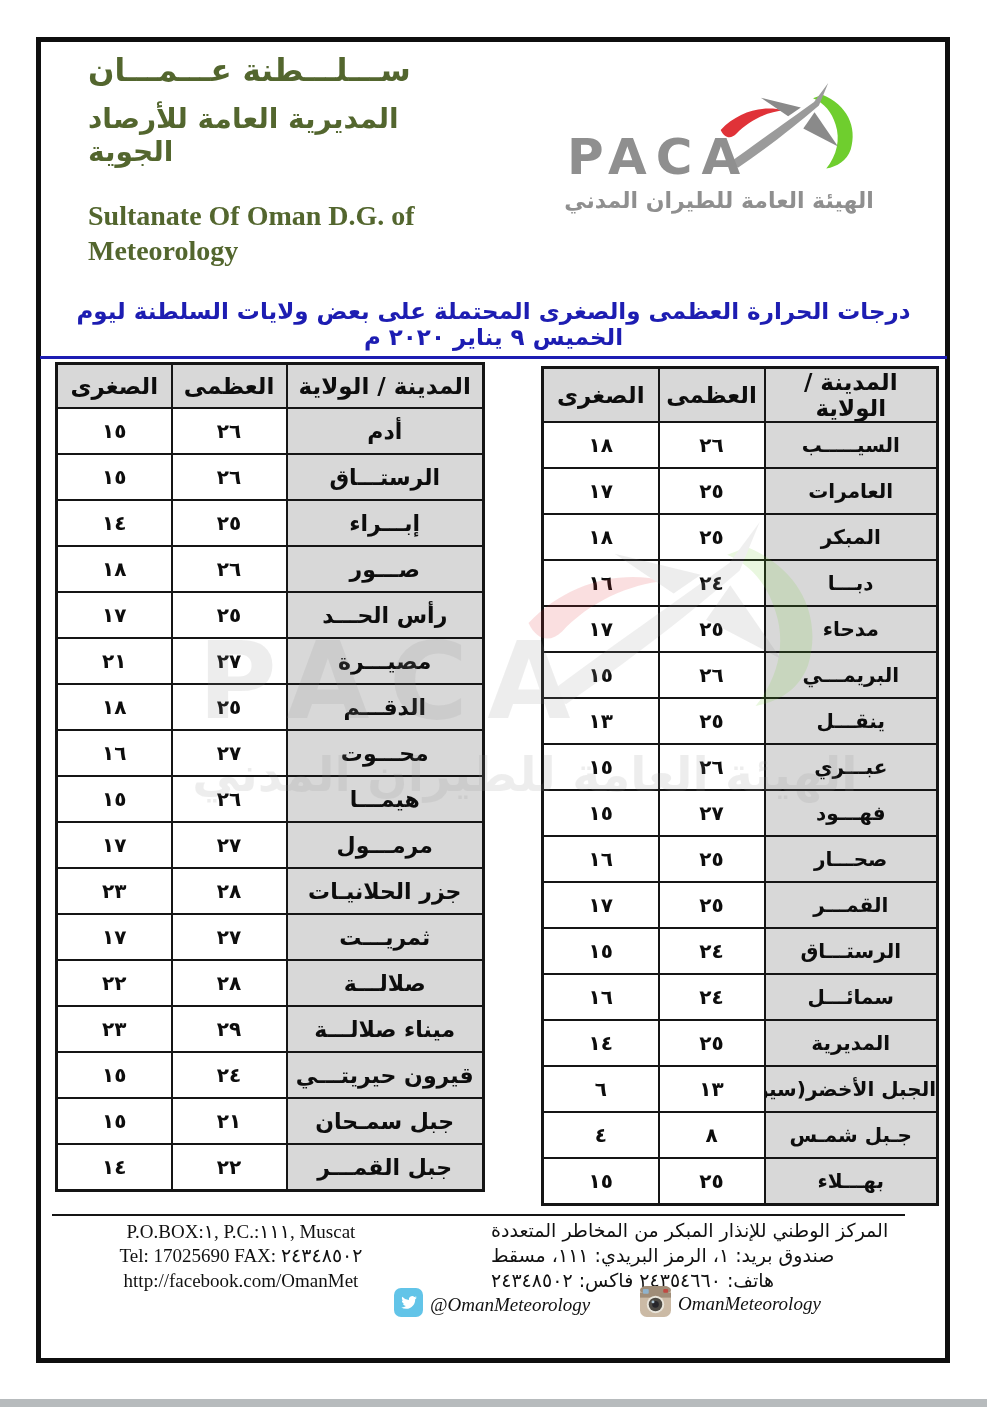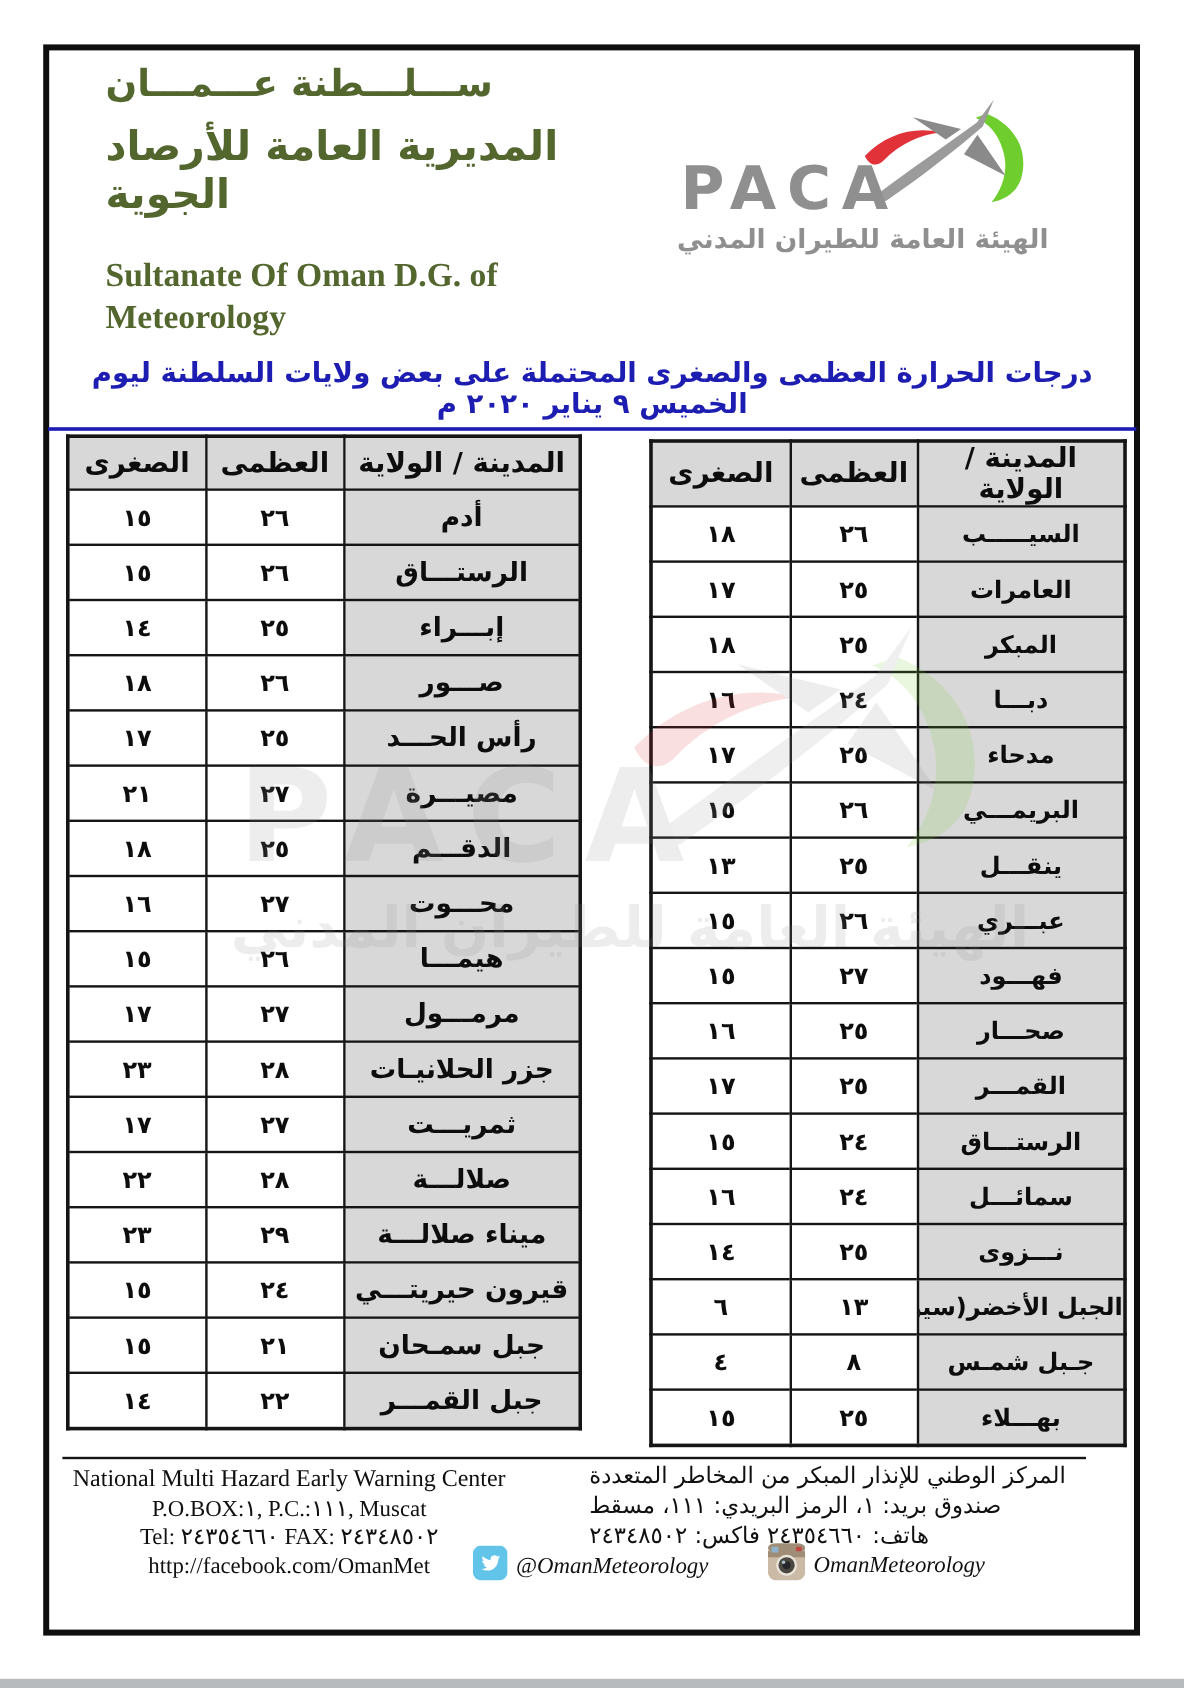--- a/index.html
+++ b/index.html
@@ -12,21 +12,21 @@
   .page-border {
     position:absolute; left:36px; top:37px; width:914px; height:1326px;
     box-sizing:border-box; border:5px solid #0f0f0f; background:transparent;
   }
   
   .org-header {
     position:absolute; left:88px; top:52px; width:384px;
     text-align:left; color:#53662e;
   }
   .h-ar1 { font-size:31px; font-weight:bold; direction:rtl; }
-  .h-ar2 { font-size:34px; font-weight:bold; direction:rtl; margin-top:14px; }
+  .h-ar2 { font-size:28px; font-weight:bold; direction:rtl; margin-top:14px; }
   .h-en  { font-family:"Liberation Serif", serif; font-weight:bold; font-size:28px; margin-top:30px; line-height:1.25; }
 
   .paca-logo { position:absolute; left:553px; top:82px; width:332px; height:140px; }
   .logo-mark { position:absolute; right:8px; top:0; width:165px; height:88px; }
   .logo-text {
     position:absolute; left:14px; top:50px; font-size:50px; font-weight:bold;
     color:#8f8f8f; letter-spacing:9px; line-height:1;
   }
   .logo-ar {
     position:absolute; left:0; top:106px; width:100%; text-align:center;
@@ -291,21 +291,21 @@
         <td class="city">الرستـــاق</td>
         <td class="num">٢٤</td>
         <td class="num">١٥</td>
       </tr>
       <tr>
         <td class="city">سمائـــل</td>
         <td class="num">٢٤</td>
         <td class="num">١٦</td>
       </tr>
       <tr>
-        <td class="city">نـــزوى</td>
+        <td class="city">المديرية</td>
         <td class="num">٢٥</td>
         <td class="num">١٤</td>
       </tr>
       <tr>
         <td class="city">الجبل الأخضر(سيق)</td>
         <td class="num">١٣</td>
         <td class="num">٦</td>
       </tr>
       <tr>
         <td class="city">جـبل شمـس</td>
@@ -328,23 +328,22 @@
     <path d="M152,70 L96,32 L178,52 Z" fill="#8a8a8a"></path>
     <path d="M183,95 L254,132 L206,62 Z" fill="#8a8a8a"></path>
   </svg>
   <div class="logo-text">PACA</div>
   <div class="logo-ar">الهيئة العامة للطيران المدني</div>
 </div>
 
 <div class="footer-rule"></div>
 
 <div class="footer-en">
-  <div class="l1">National Multi Hazard Early Warning Center</div>
   <div class="l2">P.O.BOX:١, P.C.:١١١, Muscat</div>
-  <div class="l3">Tel: ٢٤٣٥٤٦٦٠ FAX: ٢٤٣٤٨٥٠٢</div>
+  <div class="l3">Tel: 17025690 FAX: ٢٤٣٤٨٥٠٢</div>
   <div class="l4">http://facebook.com/OmanMet</div>
 </div>
 
 <div class="footer-ar">
   <div>المركز الوطني للإنذار المبكر من المخاطر المتعددة</div>
   <div>صندوق بريد: ١، الرمز البريدي: ١١١، مسقط</div>
   <div>هاتف: ٢٤٣٥٤٦٦٠ فاكس: ٢٤٣٤٨٥٠٢</div>
 </div>
 
 <div class="social social-twitter">

